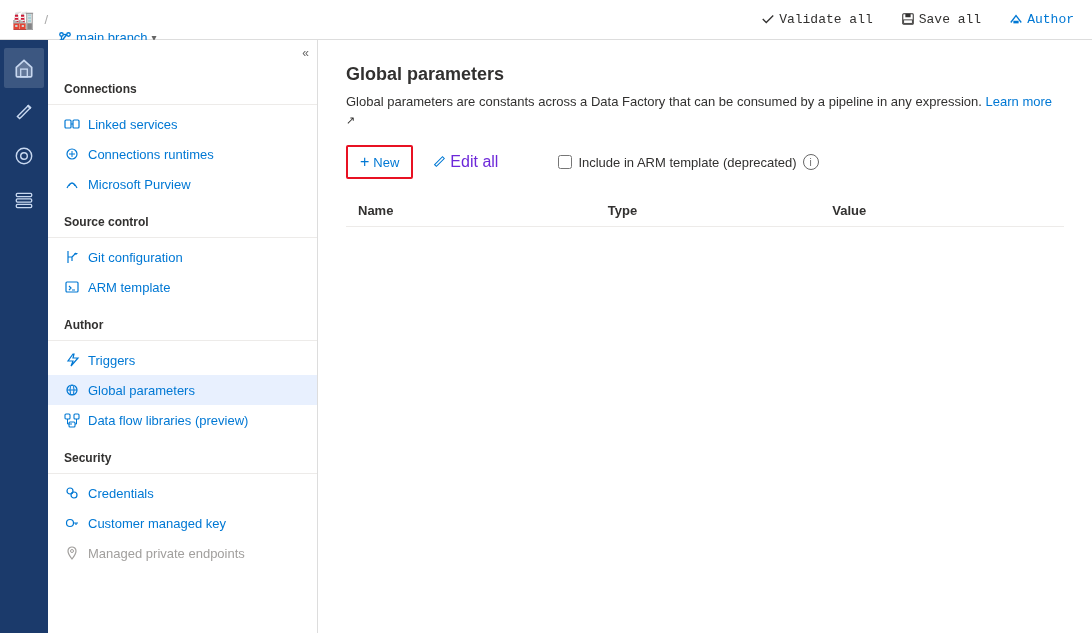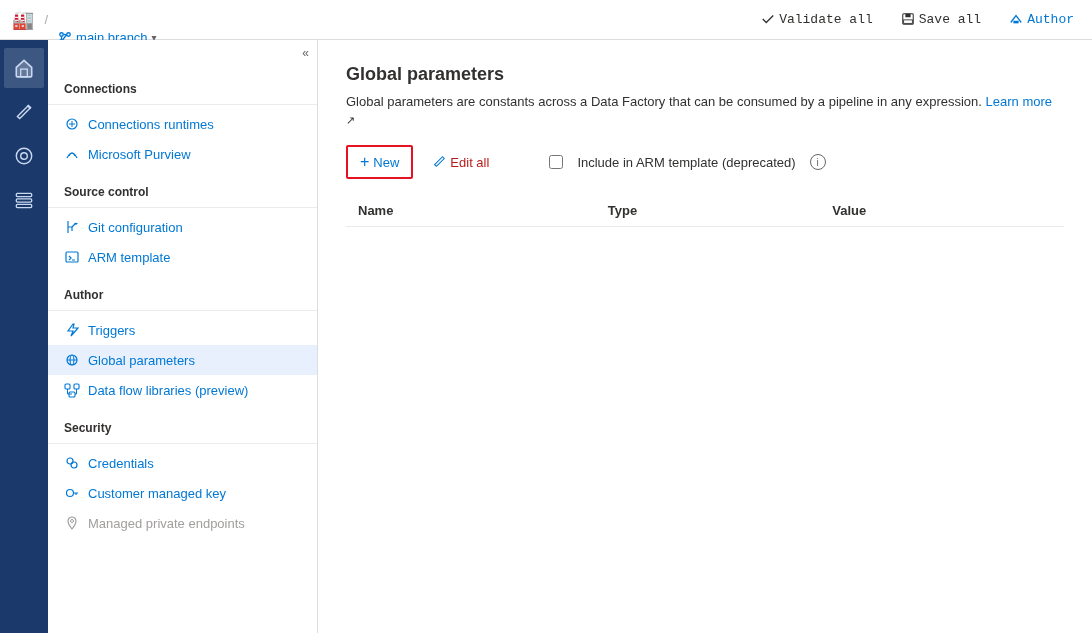--- a/index.html
+++ b/index.html
@@ -82,25 +82,25 @@
     
     .toolbar { display: flex; align-items: center; gap: 8px; margin-bottom: 16px; }
     .btn-new {
       display: flex; align-items: center; gap: 4px;
       padding: 6px 12px; background: #fff; color: #0078d4;
       border: 2px solid #e81123; border-radius: 2px;
       font-size: 13px; cursor: pointer; font-weight: 500;
     }
     .btn-edit {
       display: flex; align-items: center; gap: 4px;
-      padding: 6px 10px; background: transparent; color: #b91c1c;
+      padding: 6px 10px; background: transparent; color: #6d28d9;
       border: 1px solid transparent; border-radius: 2px;
-      font-size: 13px; cursor: pointer;
-    }
-    .checkbox-area { display: flex; align-items: center; gap: 14px; margin-left: 8px; padding-left: 33px; }
+      font-size: 16px; cursor: pointer;
+    }
+    .checkbox-area { display: flex; align-items: center; gap: 6px; margin-left: 8px; padding-left: 33px; }
     .checkbox-area input[type=checkbox] { width: 14px; height: 14px; cursor: pointer; }
     .checkbox-label { font-size: 13px; color: #323130; }
     .info-icon {
       width: 16px; height: 16px; border-radius: 50%; border: 1px solid #666;
       display: inline-flex; align-items: center; justify-content: center;
       font-size: 10px; color: #666; cursor: pointer;
     }
 
     
     .params-table { width: 100%; border-collapse: collapse; }
@@ -183,20 +183,28 @@
     </div>
   </div>
 
   <div class="sidebar">
     <div class="sidebar-collapse-btn">
       <span>«</span>
     </div>
 
     <div class="sidebar-section-label">Connections</div>
     <hr class="sidebar-divider">
+    <div class="sidebar-item">
+      <svg viewBox="0 0 16 16" fill="none" width="16" height="16">
+        <rect x="1" y="4" width="6" height="8" rx="1" stroke="#0078d4" stroke-width="1.2"></rect>
+        <rect x="9" y="4" width="6" height="8" rx="1" stroke="#0078d4" stroke-width="1.2"></rect>
+        <line x1="7" y1="8" x2="9" y2="8" stroke="#0078d4" stroke-width="1.2"></line>
+      </svg>
+      <span>Linked services</span>
+    </div>
     <div class="sidebar-item">
       <svg viewBox="0 0 16 16" fill="none" width="16" height="16">
         <circle cx="8" cy="8" r="5" stroke="#0078d4" stroke-width="1.2"></circle>
         <path d="M5 8h6M8 5v6" stroke="#0078d4" stroke-width="1"></path>
       </svg>
       <span>Connections runtimes</span>
     </div>
     <div class="sidebar-item">
       <svg viewBox="0 0 16 16" fill="none" width="16" height="16">
         <path d="M3 12 Q8 2 13 12" stroke="#0078d4" stroke-width="1.2" fill="none"></path>

